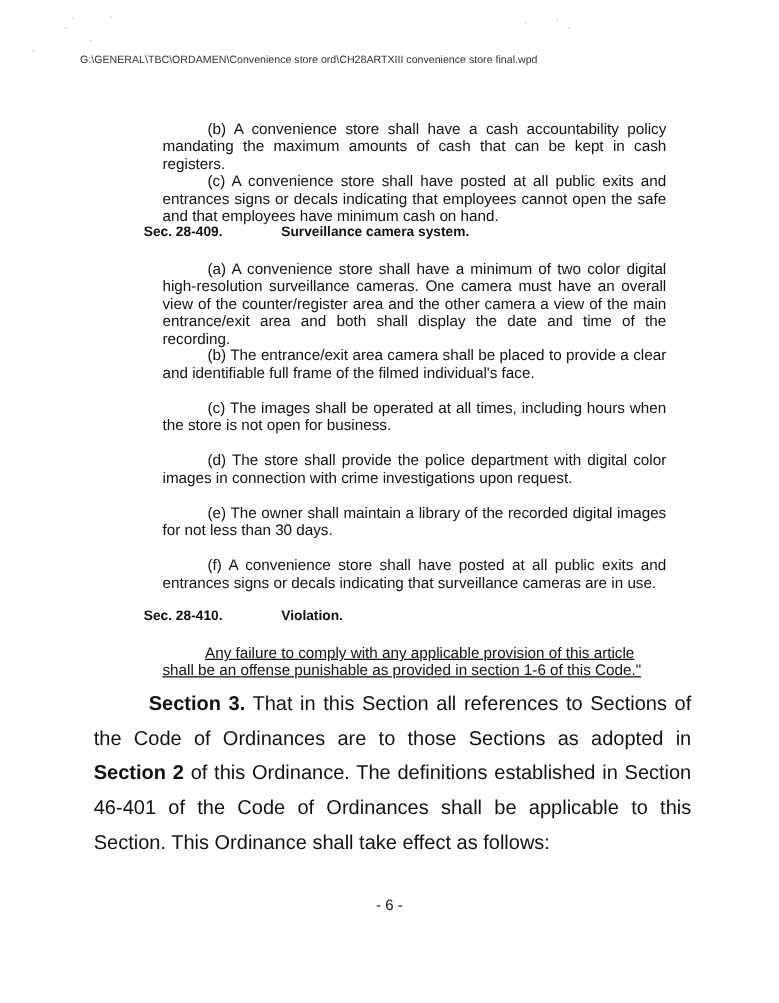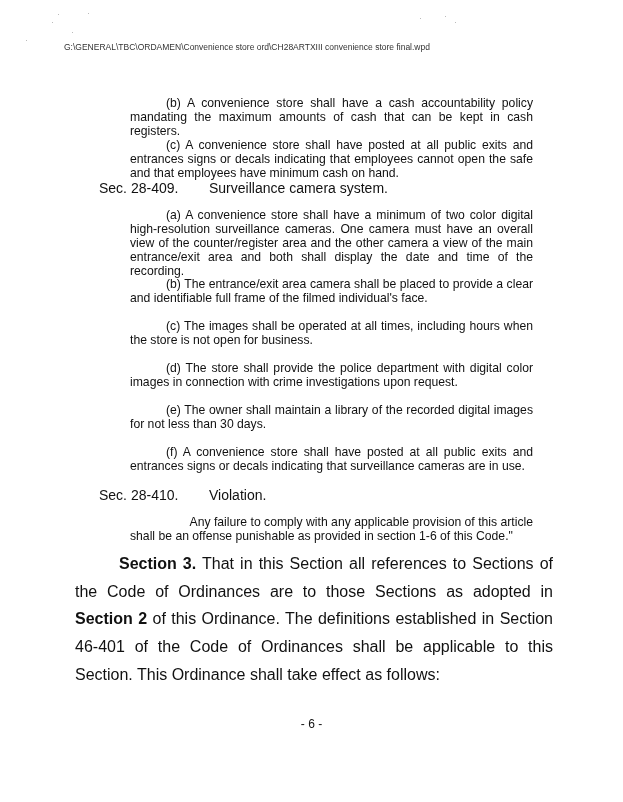--- a/index.html
+++ b/index.html
@@ -13,21 +13,21 @@
     }
     .speck { position: absolute; width: 1px; height: 1px; background: #bbb; }
     .p {
       position: absolute; left: 115px; width: 403px;
       font-size: 12.2px; line-height: 14px; text-align: justify;
       text-align-last: left;
       margin-left: 15px;
     }
     .p .ind { display: inline-block; width: 36px; }
     .sec {
-      position: absolute; left: 99px; font-size: 14px; font-weight: normal;
+      position: absolute; left: 115px; font-size: 11px; font-weight: bold;
     }
     .sec .num { display: inline-block; width: 110px; }
     .body3 {
       position: absolute; left: 75px; width: 478px;
       font-size: 16px; line-height: 27.7px; text-align: justify;
     }
     .body3 .ind { display: inline-block; width: 44px; }
     .pagenum {
       position: absolute; left: 0; width: 623px; top: 717px;
       text-align: center; font-size: 12px;
@@ -60,17 +60,17 @@
 <div class="p" style="top:319px"><span class="ind"></span><span>(c) The images shall be operated at all times, including hours when the store is not open for business.</span></div>
 
 <div class="p" style="top:361px"><span class="ind"></span><span>(d) The store shall provide the police department with digital color images in connection with crime investigations upon request.</span></div>
 
 <div class="p" style="top:403px"><span class="ind"></span><span>(e) The owner shall maintain a library of the recorded digital images for not less than 30 days.</span></div>
 
 <div class="p" style="top:445px"><span class="ind"></span><span>(f) A convenience store shall have posted at all public exits and entrances signs or decals indicating that surveillance cameras are in use.</span></div>
 
 <div class="sec" style="top:487px"><span class="num">Sec. 28-410.</span><span>Violation.</span></div>
 
-<div class="p" style="top:515px; text-align:right;"><span class="ind" style="width:34px"></span><span>Any failure to comply with any applicable provision of this article shall be an offense punishable as provided in section 1-6 of this Code."</span></div>
+<div class="p" style="top:515px; text-align:left;text-decoration:underline;"><span class="ind" style="width:34px"></span><span>Any failure to comply with any applicable provision of this article shall be an offense punishable as provided in section 1-6 of this Code."</span></div>
 
 <div class="body3" style="top:550px"><span class="ind"></span><b>Section 3.</b><span> That in this Section all references to Sections of the Code of Ordinances are to those Sections as adopted in </span><b>Section 2</b><span> of this Ordinance. The definitions established in Section 46-401 of the Code of Ordinances shall be applicable to this Section.  This Ordinance shall take effect as follows:</span></div>
 
 <div class="pagenum">- 6 -</div>
 
 </body></html>

